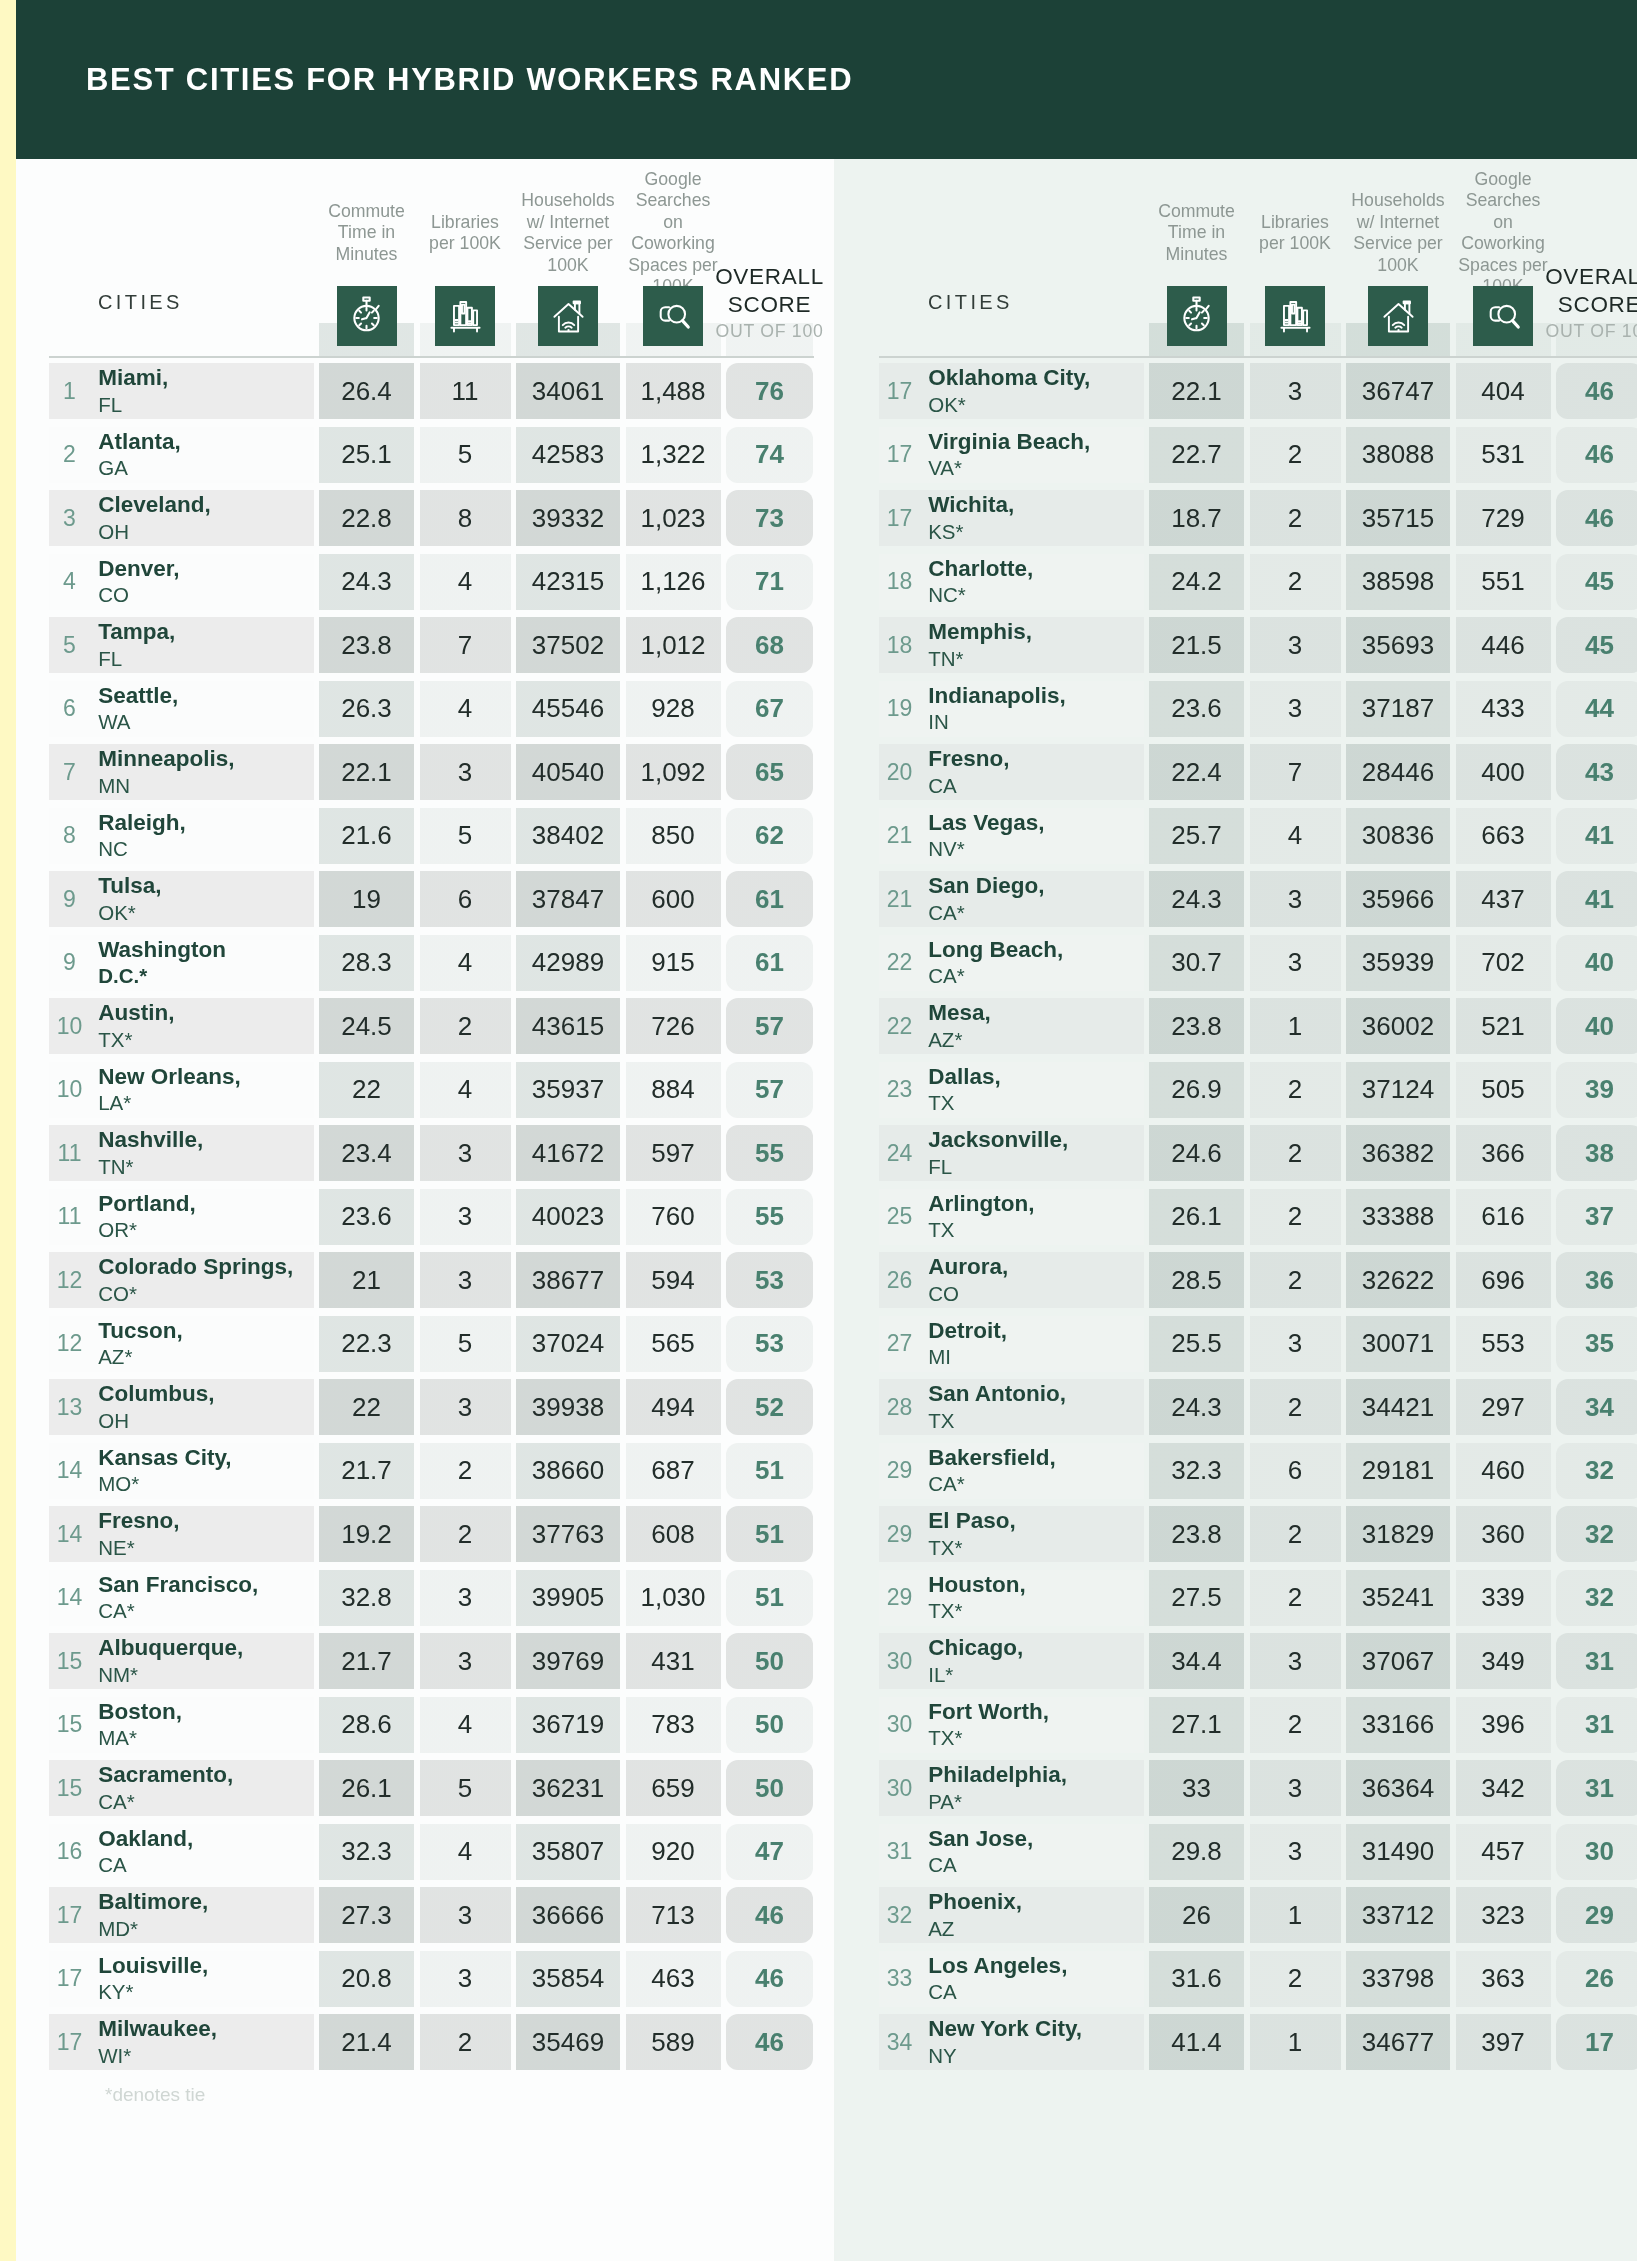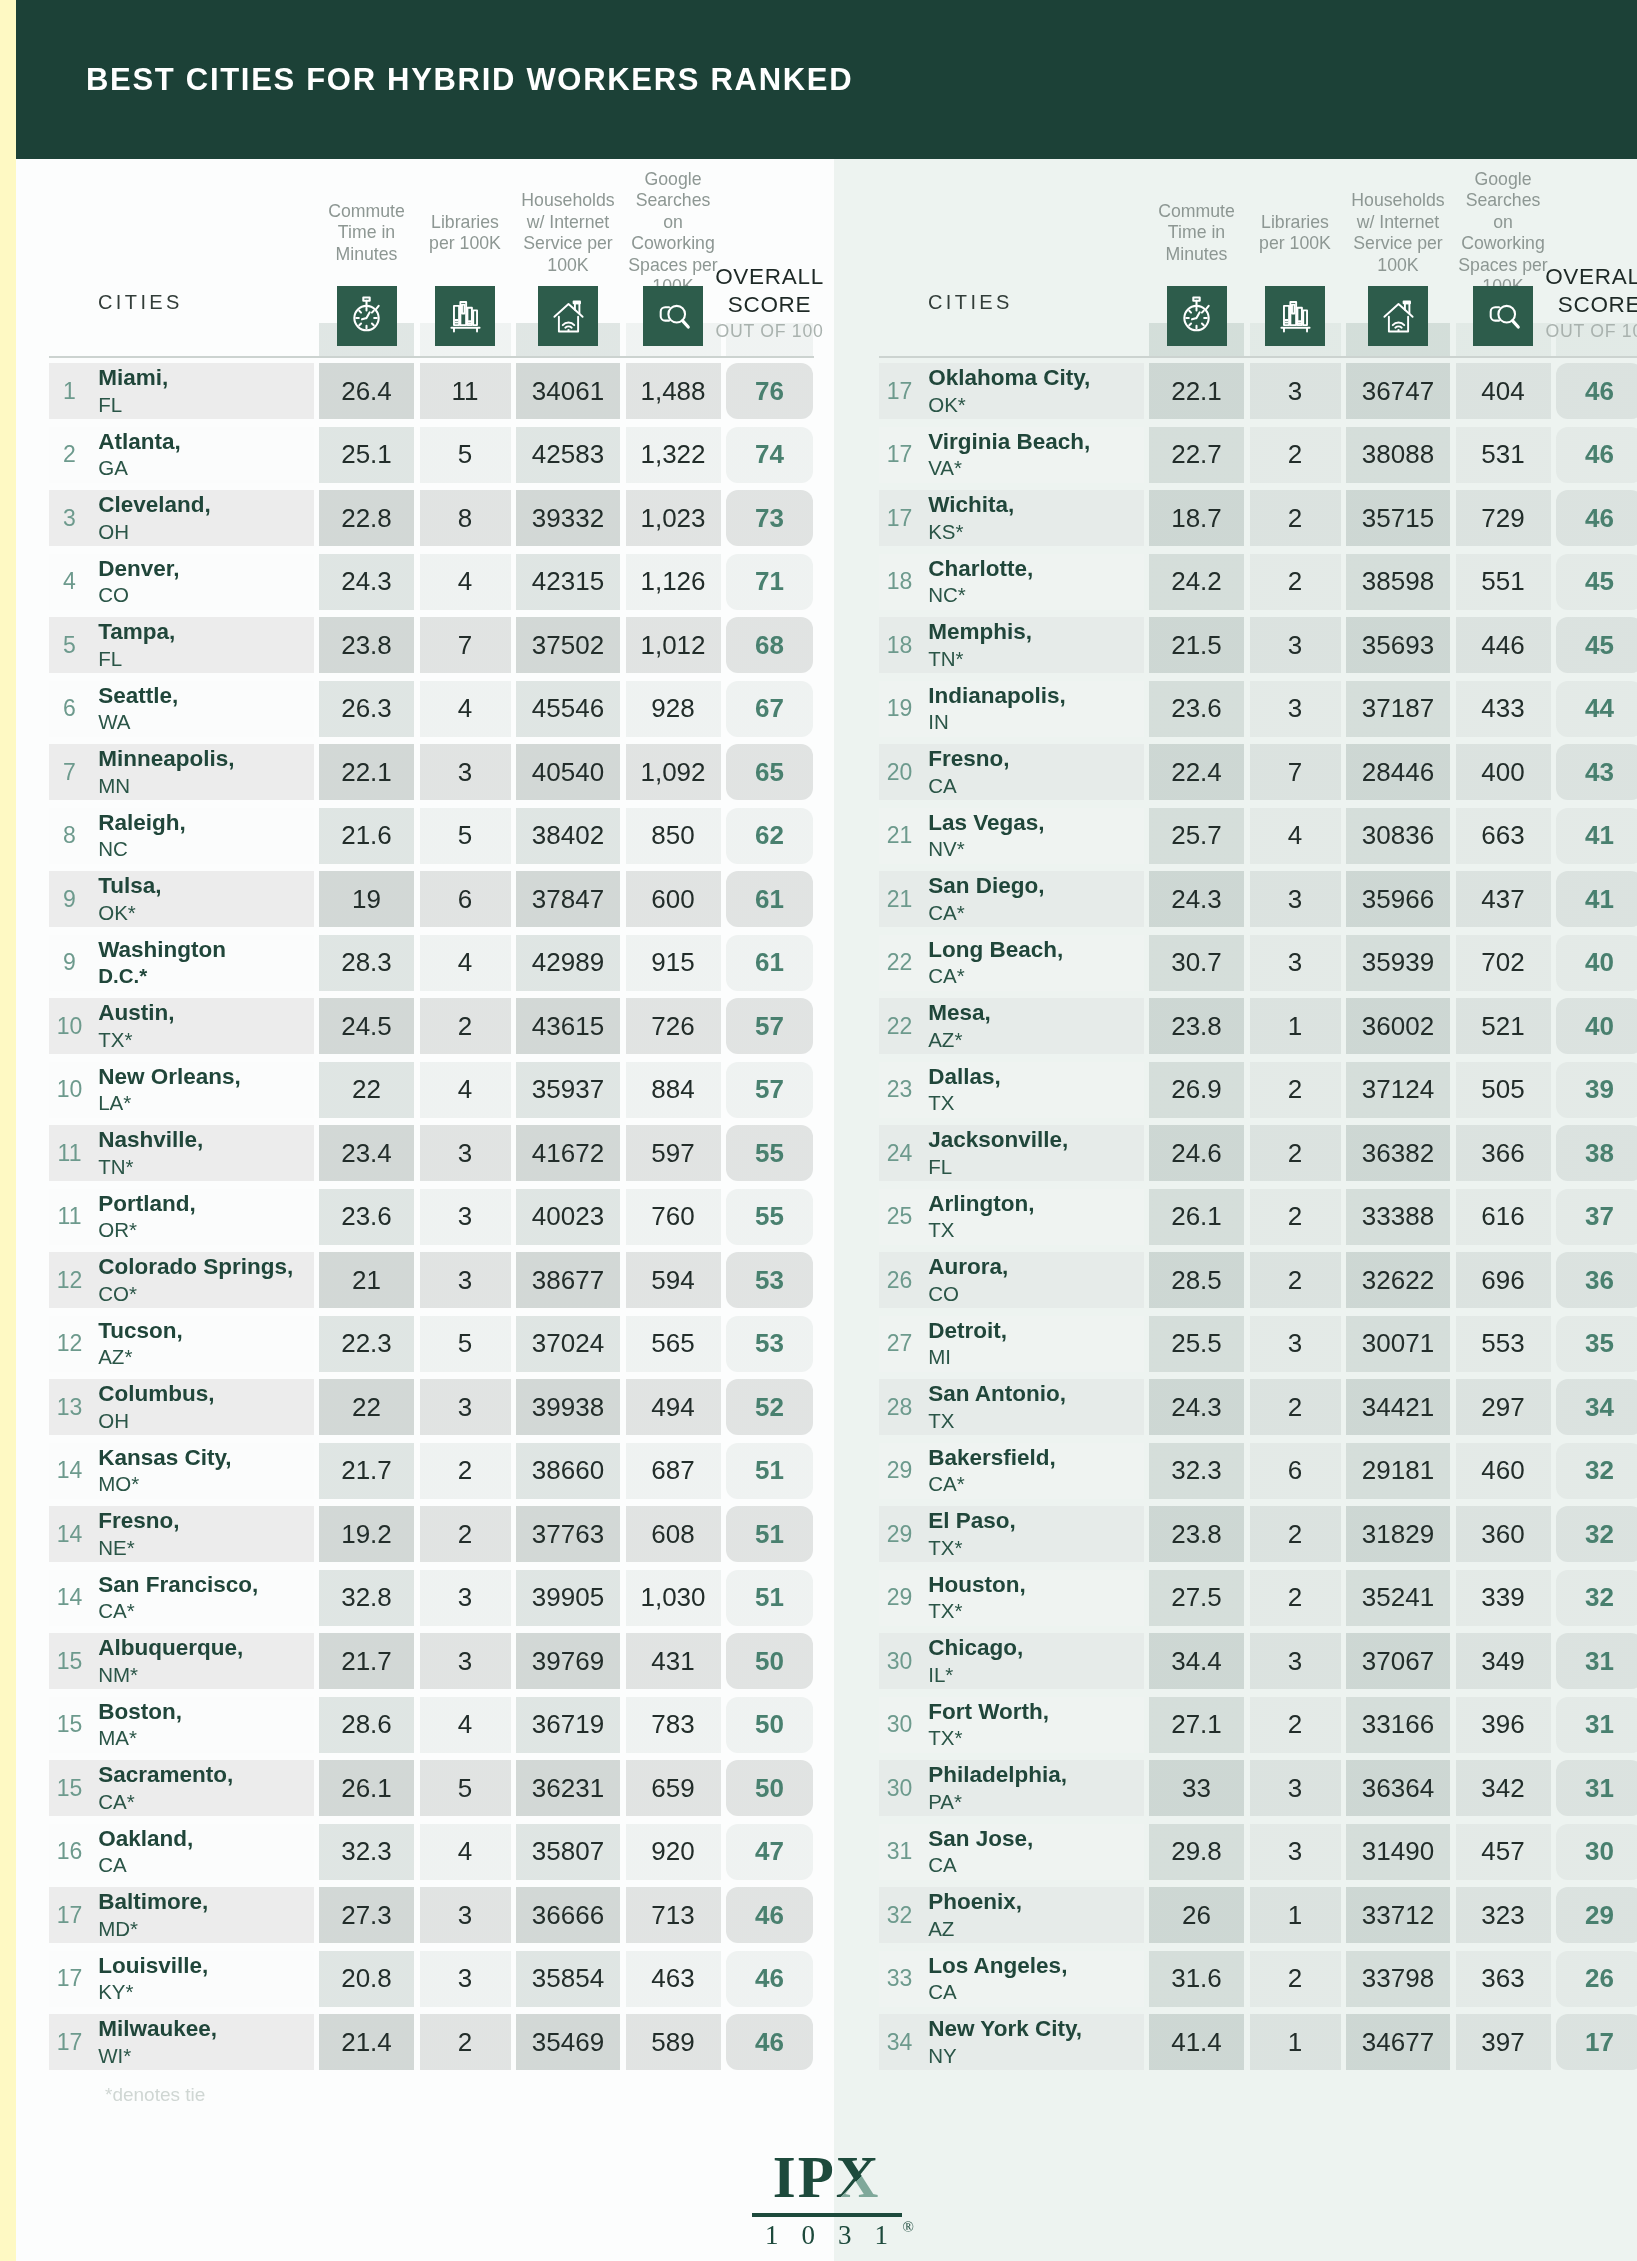--- a/index.html
+++ b/index.html
@@ -1007,20 +1007,14 @@
     <div class="cell val t-light">1</div>
     <div class="cell val t-strong">34677</div>
     <div class="cell val t-light">397</div>
     <div class="cell score t-light">17</div>
   </div>
 </div>
         </div>
     </div>
   </div>
 
-  <div class="logo">
-    <div class="ipx"><span>IP</span><span class="x">X</span></div>
-    <div class="bar"></div>
-    <div class="sub">1031</div>
-    <div class="reg">®</div>
-  </div>
 </div>
 
 
 </body></html>

